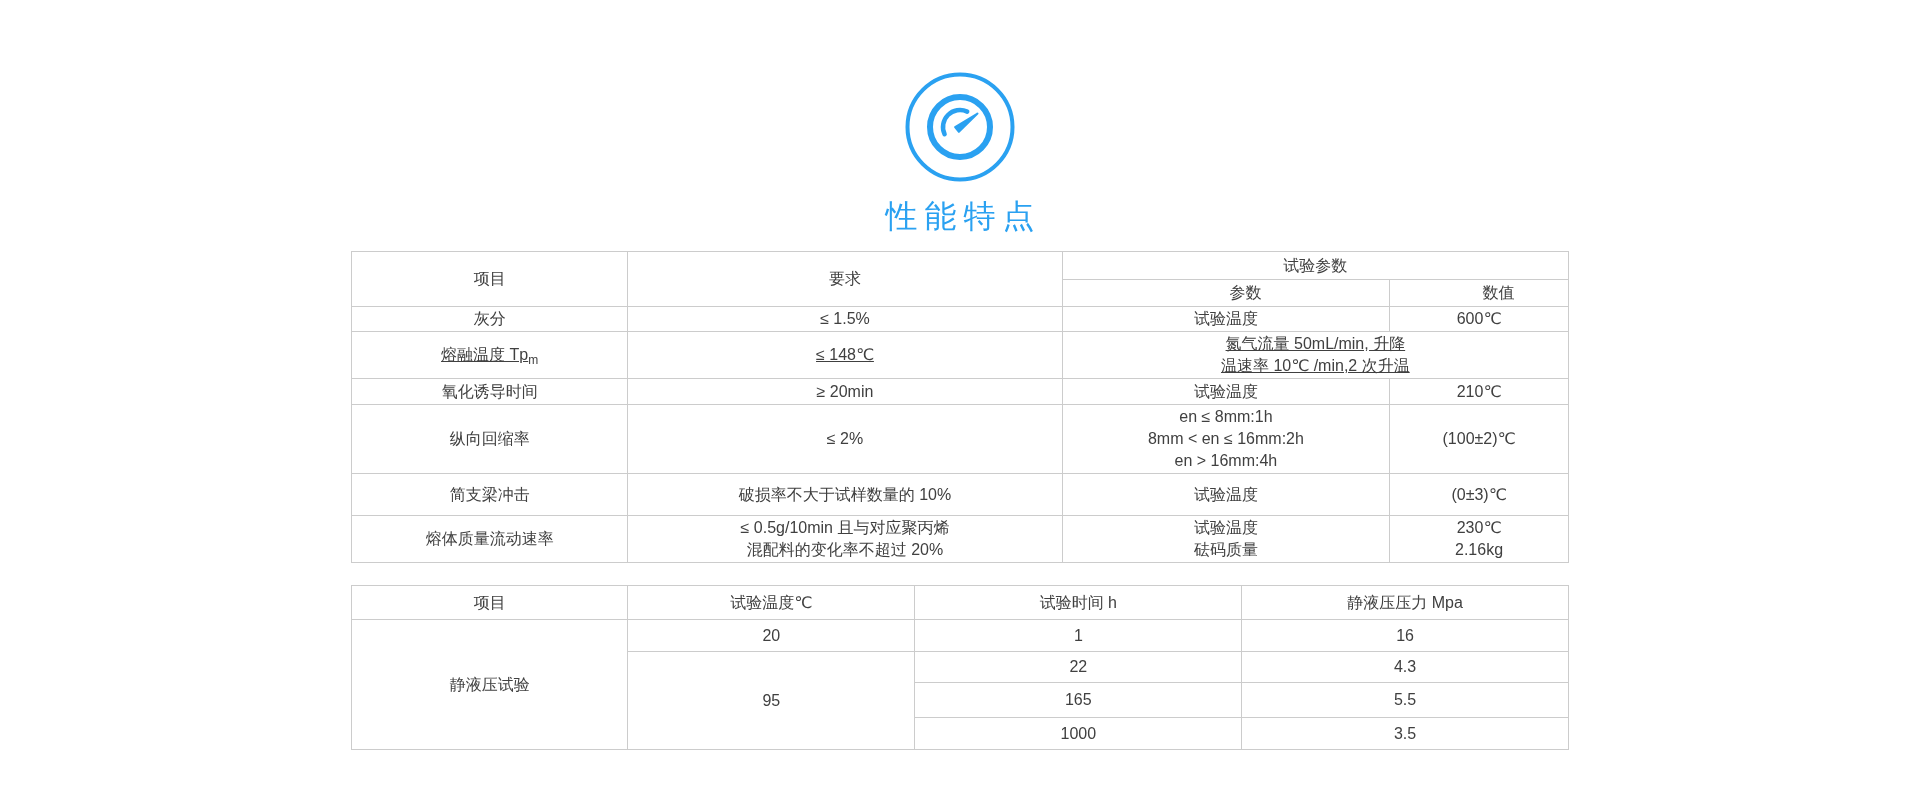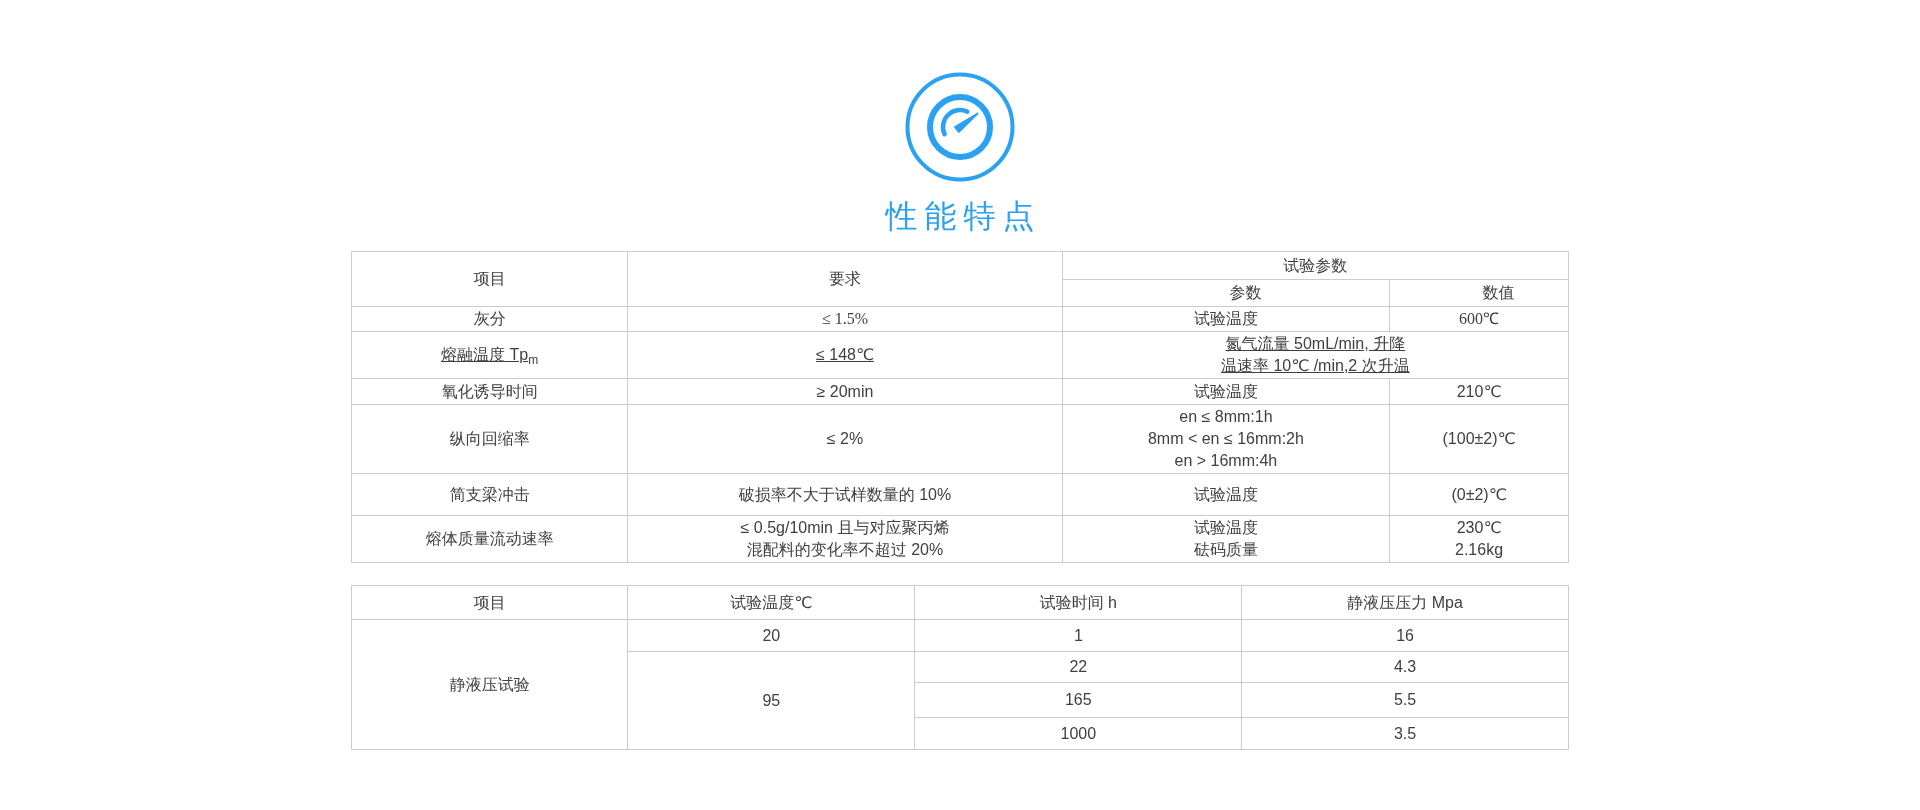--- a/index.html
+++ b/index.html
@@ -52,21 +52,21 @@
     color: #404040;
   }
   sub.subm {
     font-size: 12px;
     vertical-align: -4px;
     line-height: 0;
   }
   
   .t1-h1 { height: 28px; } .t1-h1 th, .t1-h1 td { line-height:18px; }
   .t1-h2 { height: 27px; } .t1-h2 th { line-height:18px;padding-left:47px; }
-  .t1-r1 { height: 25px; font-family: Liberation Serif, serif; }
+  .t1-r1 { height: 25px; }
   .t1-r2 { height: 47px; text-decoration: underline; }
   .t1-r3 { height: 26px; }
   .t1-r4 { height: 65px; }
   .t1-r5 { height: 42px; }
   .t1-r6 { height: 45px; }
   
   .t2-h  { height: 34px; }
   .t2-r1 { height: 32px; }
   .t2-r2 { height: 31px; }
   .t2-r3 { height: 35px; }
@@ -128,21 +128,21 @@
         <td>≤ 2%</td>
         <td>en ≤ 8mm:1h
 8mm &lt; en ≤ 16mm:2h
 en &gt; 16mm:4h</td>
         <td>(100±2)℃</td>
       </tr>
       <tr class="t1-r5">
         <td>简支梁冲击</td>
         <td>破损率不大于试样数量的 10%</td>
         <td>试验温度</td>
-        <td>(0±2)℃</td>
+        <td>(0±3)℃</td>
       </tr>
       <tr class="t1-r6">
         <td>熔体质量流动速率</td>
         <td>≤ 0.5g/10min 且与对应聚丙烯
 混配料的变化率不超过 20%</td>
         <td>试验温度
 砝码质量</td>
         <td>230℃
 2.16kg</td>
       </tr>

